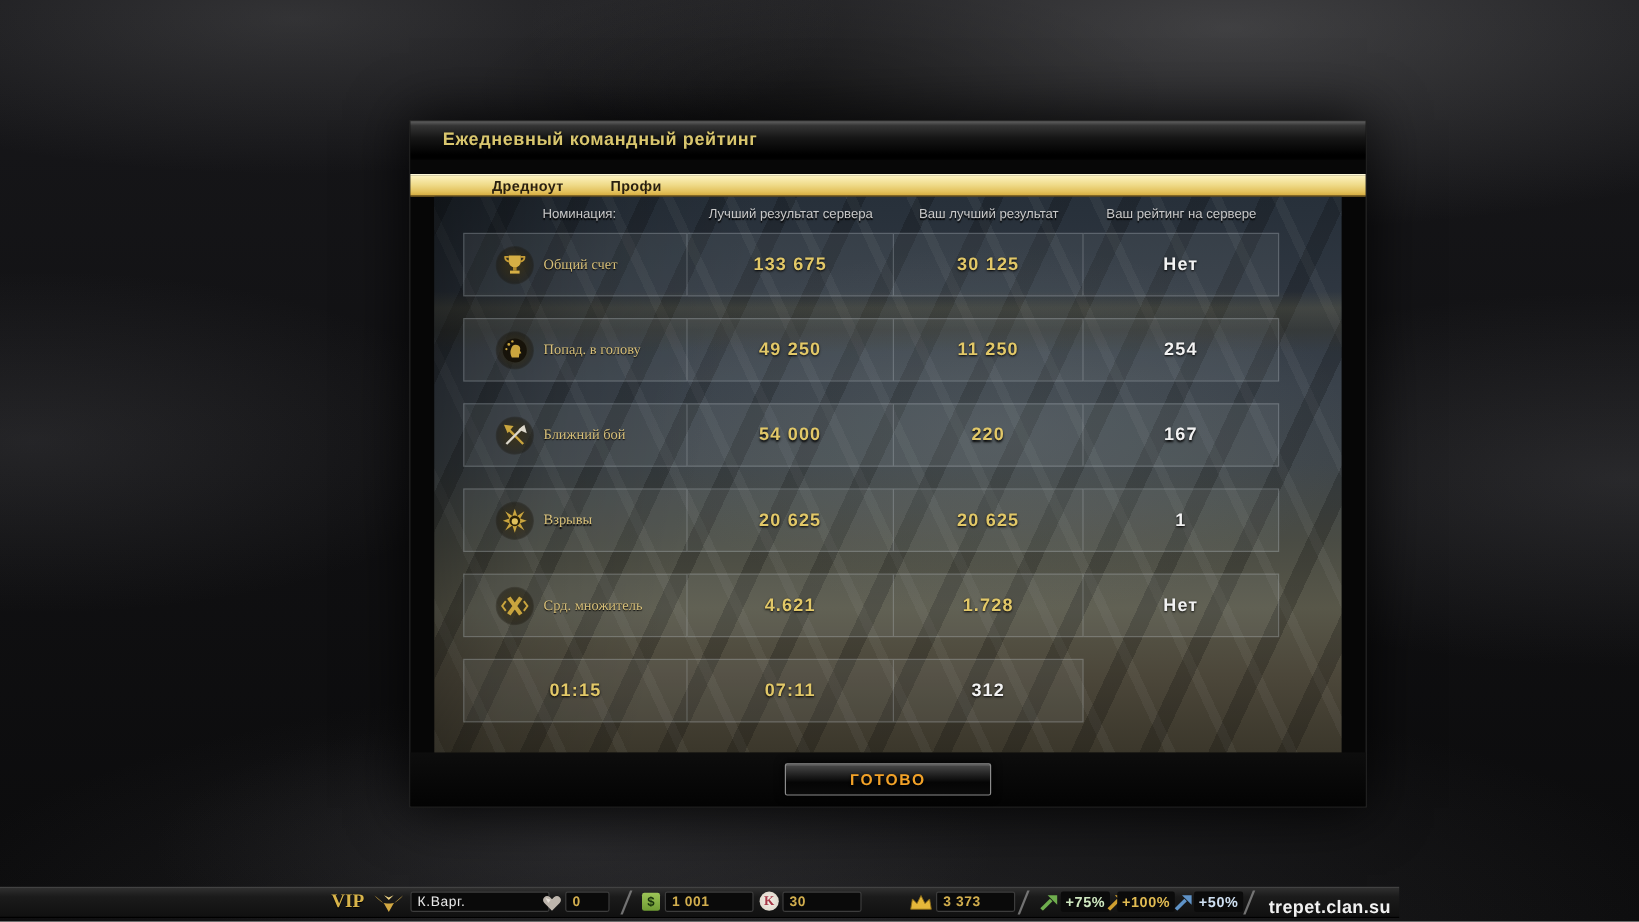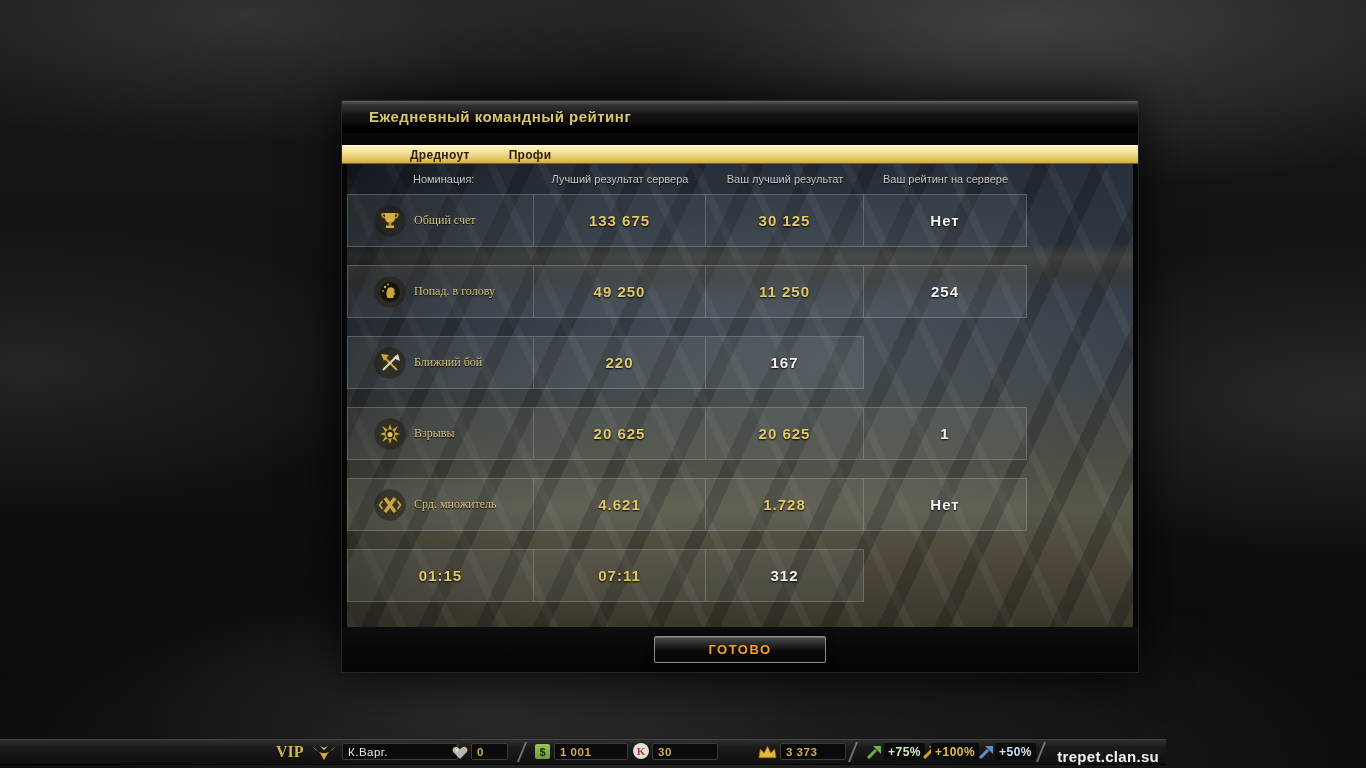--- a/index.html
+++ b/index.html
@@ -37,28 +37,29 @@
   .title-gap { height:12px; background:#070707; }
   .tab-strip {
     height:19px; display:flex; align-items:center; gap:39px; padding-left:68px;
     background:linear-gradient(180deg,#fdf3c2 0%,#f0dc8c 45%,#e3c25e 80%,#d5ab3f 100%);
     border-top:1px solid #fff9d8; border-bottom:1px solid #7a5f22;
   }
   .tab { font-size:12px; font-weight:bold; color:#281f0f; cursor:default; letter-spacing:0.3px; }
 
   
   .table-area {
-    position:relative; height:463px; margin:0 5px; overflow:hidden;
+    position:relative; height:463px; margin:0 20px; overflow:hidden;
     background:
       linear-gradient(103deg, rgba(0,0,0,0.48) 0%, rgba(0,0,0,0.12) 18%, transparent 32%),
       linear-gradient(180deg, transparent 17%, rgba(130,118,70,0.22) 20%, rgba(60,55,35,0.30) 24%, transparent 28%),
       radial-gradient(420px 220px at 62% 42%, rgba(150,160,155,0.16), transparent 70%),
       repeating-linear-gradient(115deg, rgba(0,0,0,0.20) 0 14px, transparent 14px 52px),
       repeating-linear-gradient(65deg, rgba(255,255,255,0.045) 0 8px, transparent 8px 46px),
       linear-gradient(180deg,#27303a 0%,#2e3640 16%,#3a424b 34%,#3f464b 48%,#4a4c44 62%,#585749 74%,#4c473a 86%,#3b372b 100%);
+    padding-left: 24px;
   }
   .t-header, .t-row { display:grid; grid-template-columns:187px 172px 158px 163px; }
   .t-header { height:30px; align-items:center; }
   .t-header .h-cell { font-size:11px; color:#c8c8c8; text-align:center; white-space:nowrap; text-shadow:0 1px 1px #000; }
   .t-header .h-cell.first { text-align:left; padding-left:66px; }
   .t-row { height:53px; margin-bottom:18px; }
   .t-cell {
     position:relative; display:flex; align-items:center; justify-content:center;
     background:rgba(175,185,190,0.10);
     border:1px solid rgba(200,210,215,0.26);
@@ -212,20 +213,23 @@
           <svg width="22" height="22" viewBox="0 0 22 22">
             <line x1="4" y1="4" x2="18" y2="18" stroke="#caa53e" stroke-width="2"></line>
             <polygon points="2,2 10,3 5,9" fill="#caa53e"></polygon>
             <line x1="18" y1="4" x2="4" y2="18" stroke="#ddd8cc" stroke-width="2"></line>
             <polygon points="19,2 21,9 14,6" fill="#ddd8cc"></polygon>
           </svg>
         </span>
         <span class="row-label">Ближний бой</span>
       </div>
       <div class="t-cell">
+          <span class="val">54 000</span>
+        </div>
+      <div class="t-cell">
           <span class="val">220</span>
         </div>
       <div class="t-cell">
           <span class="val white">167</span>
         </div>
     </div>
 
     <div class="t-row">
       <div class="t-cell label-cell">
         <span class="row-icon">

